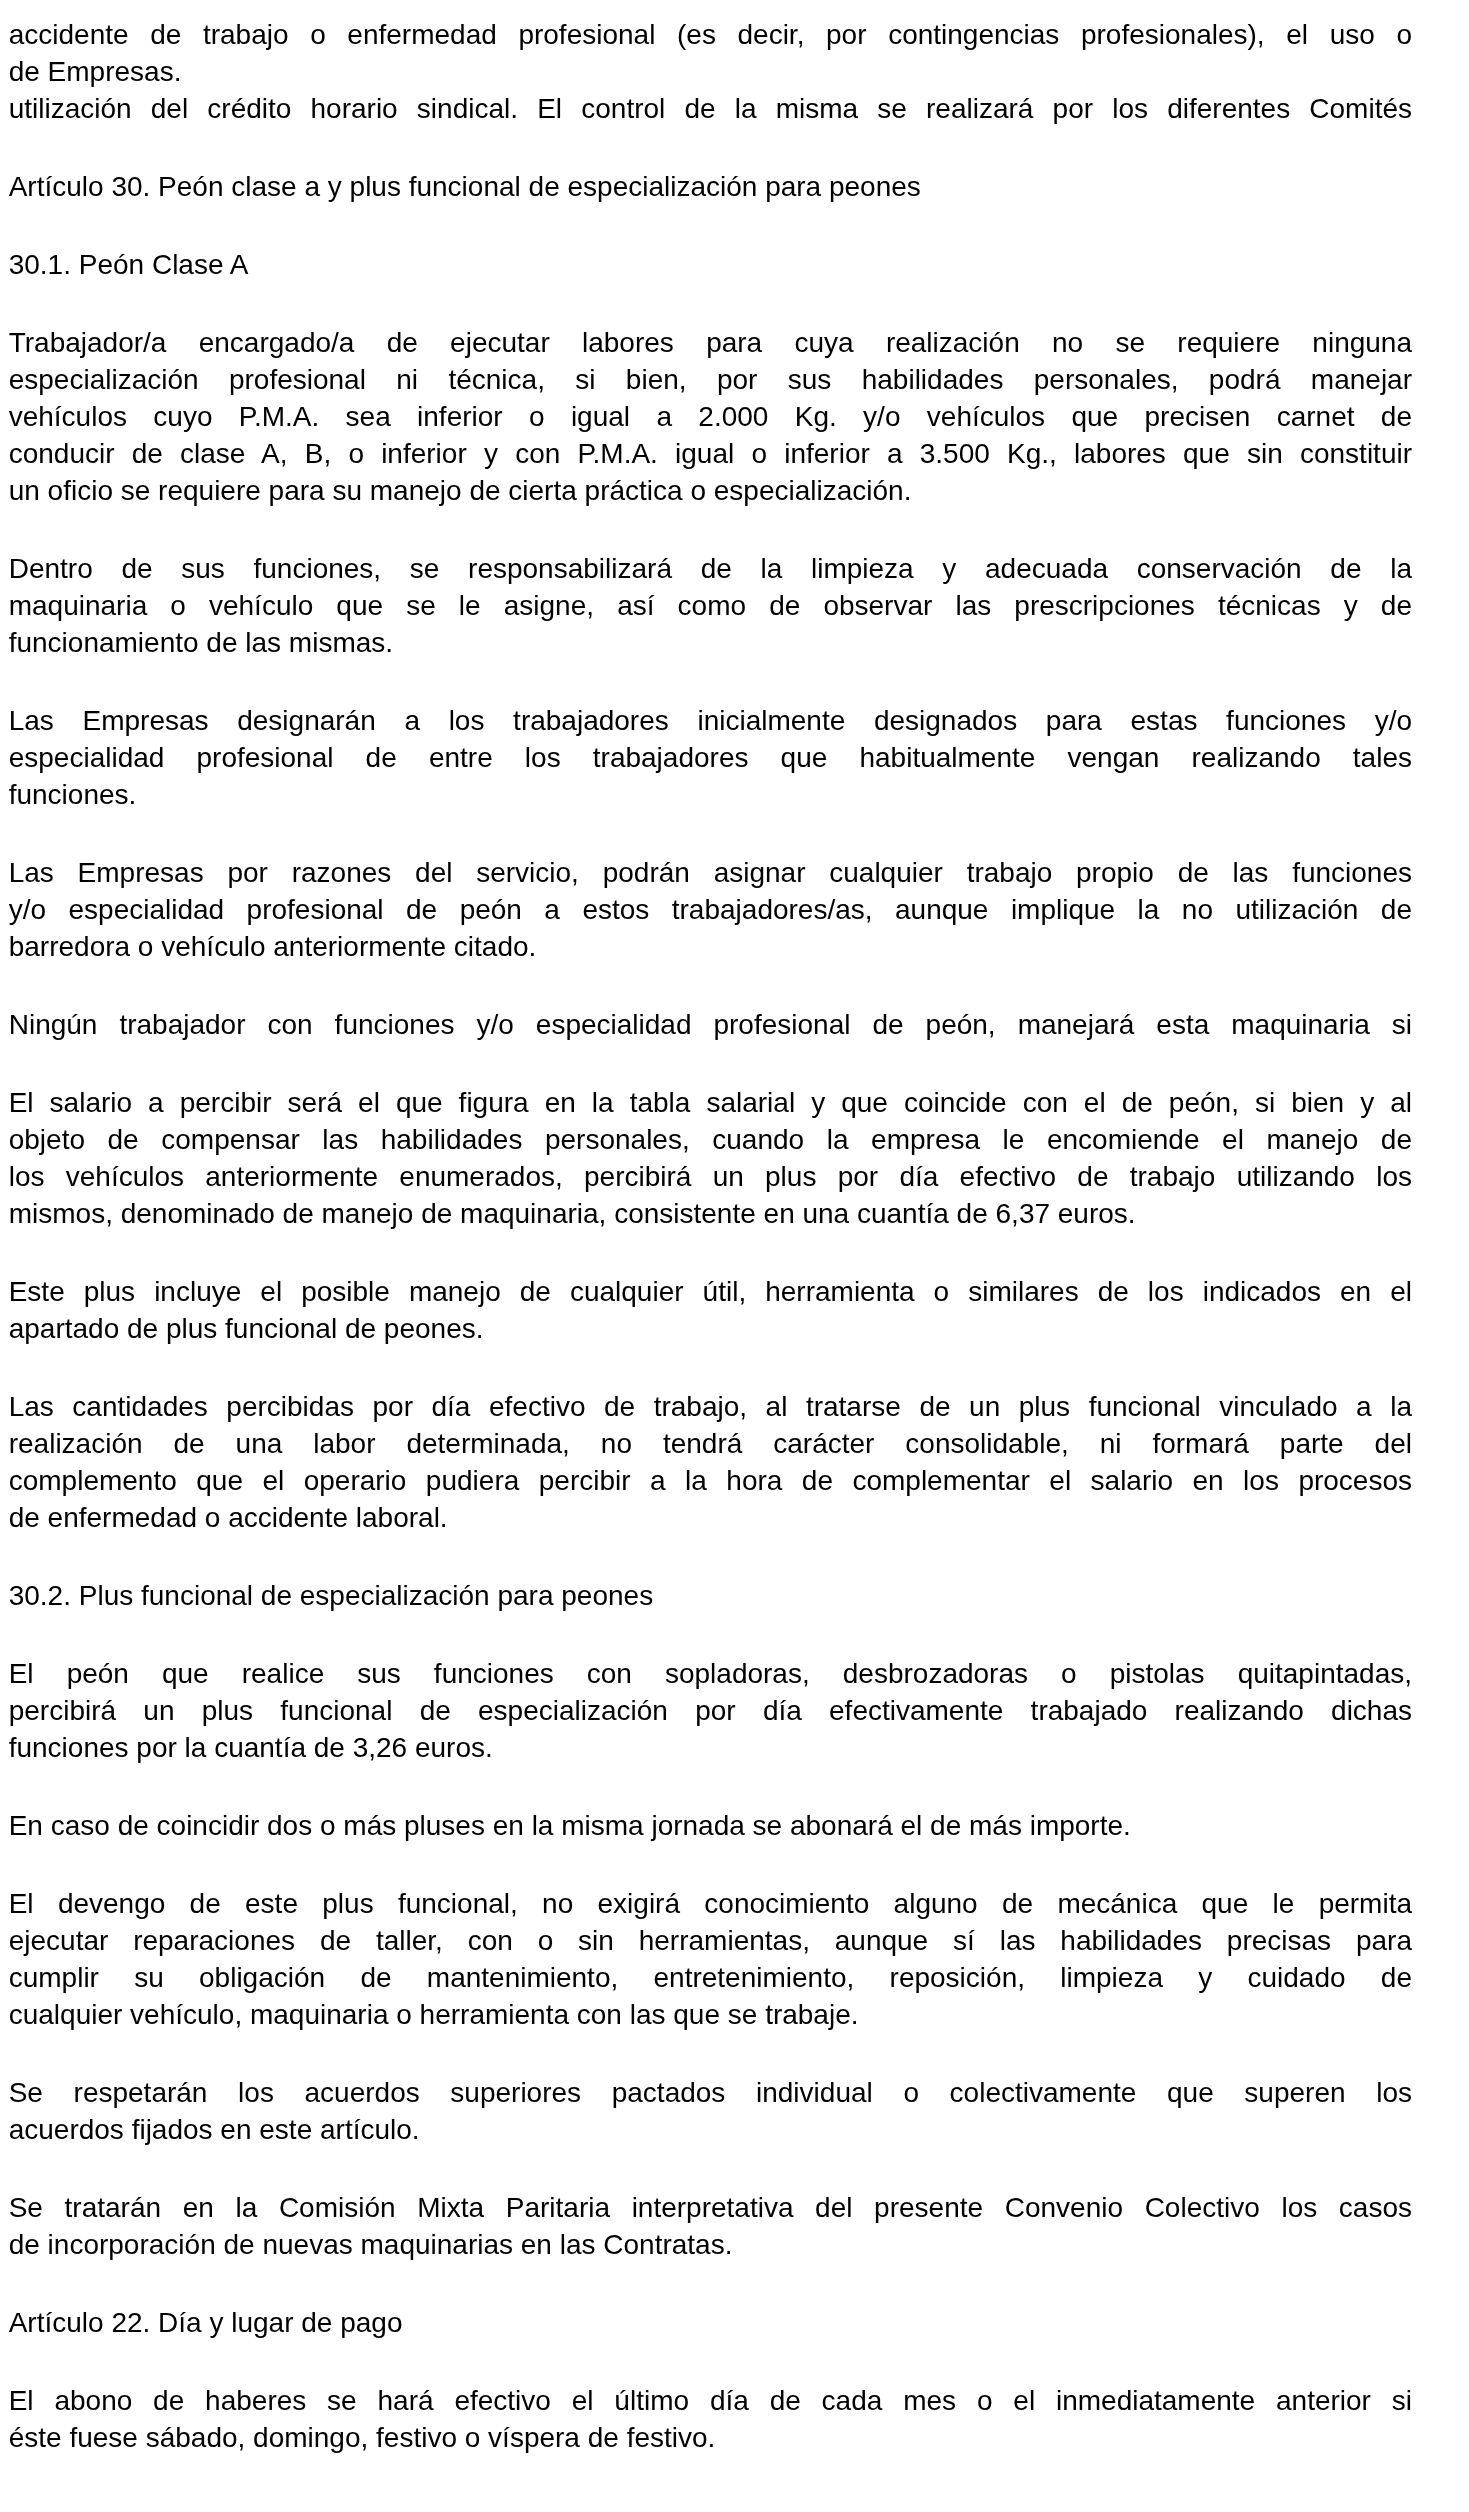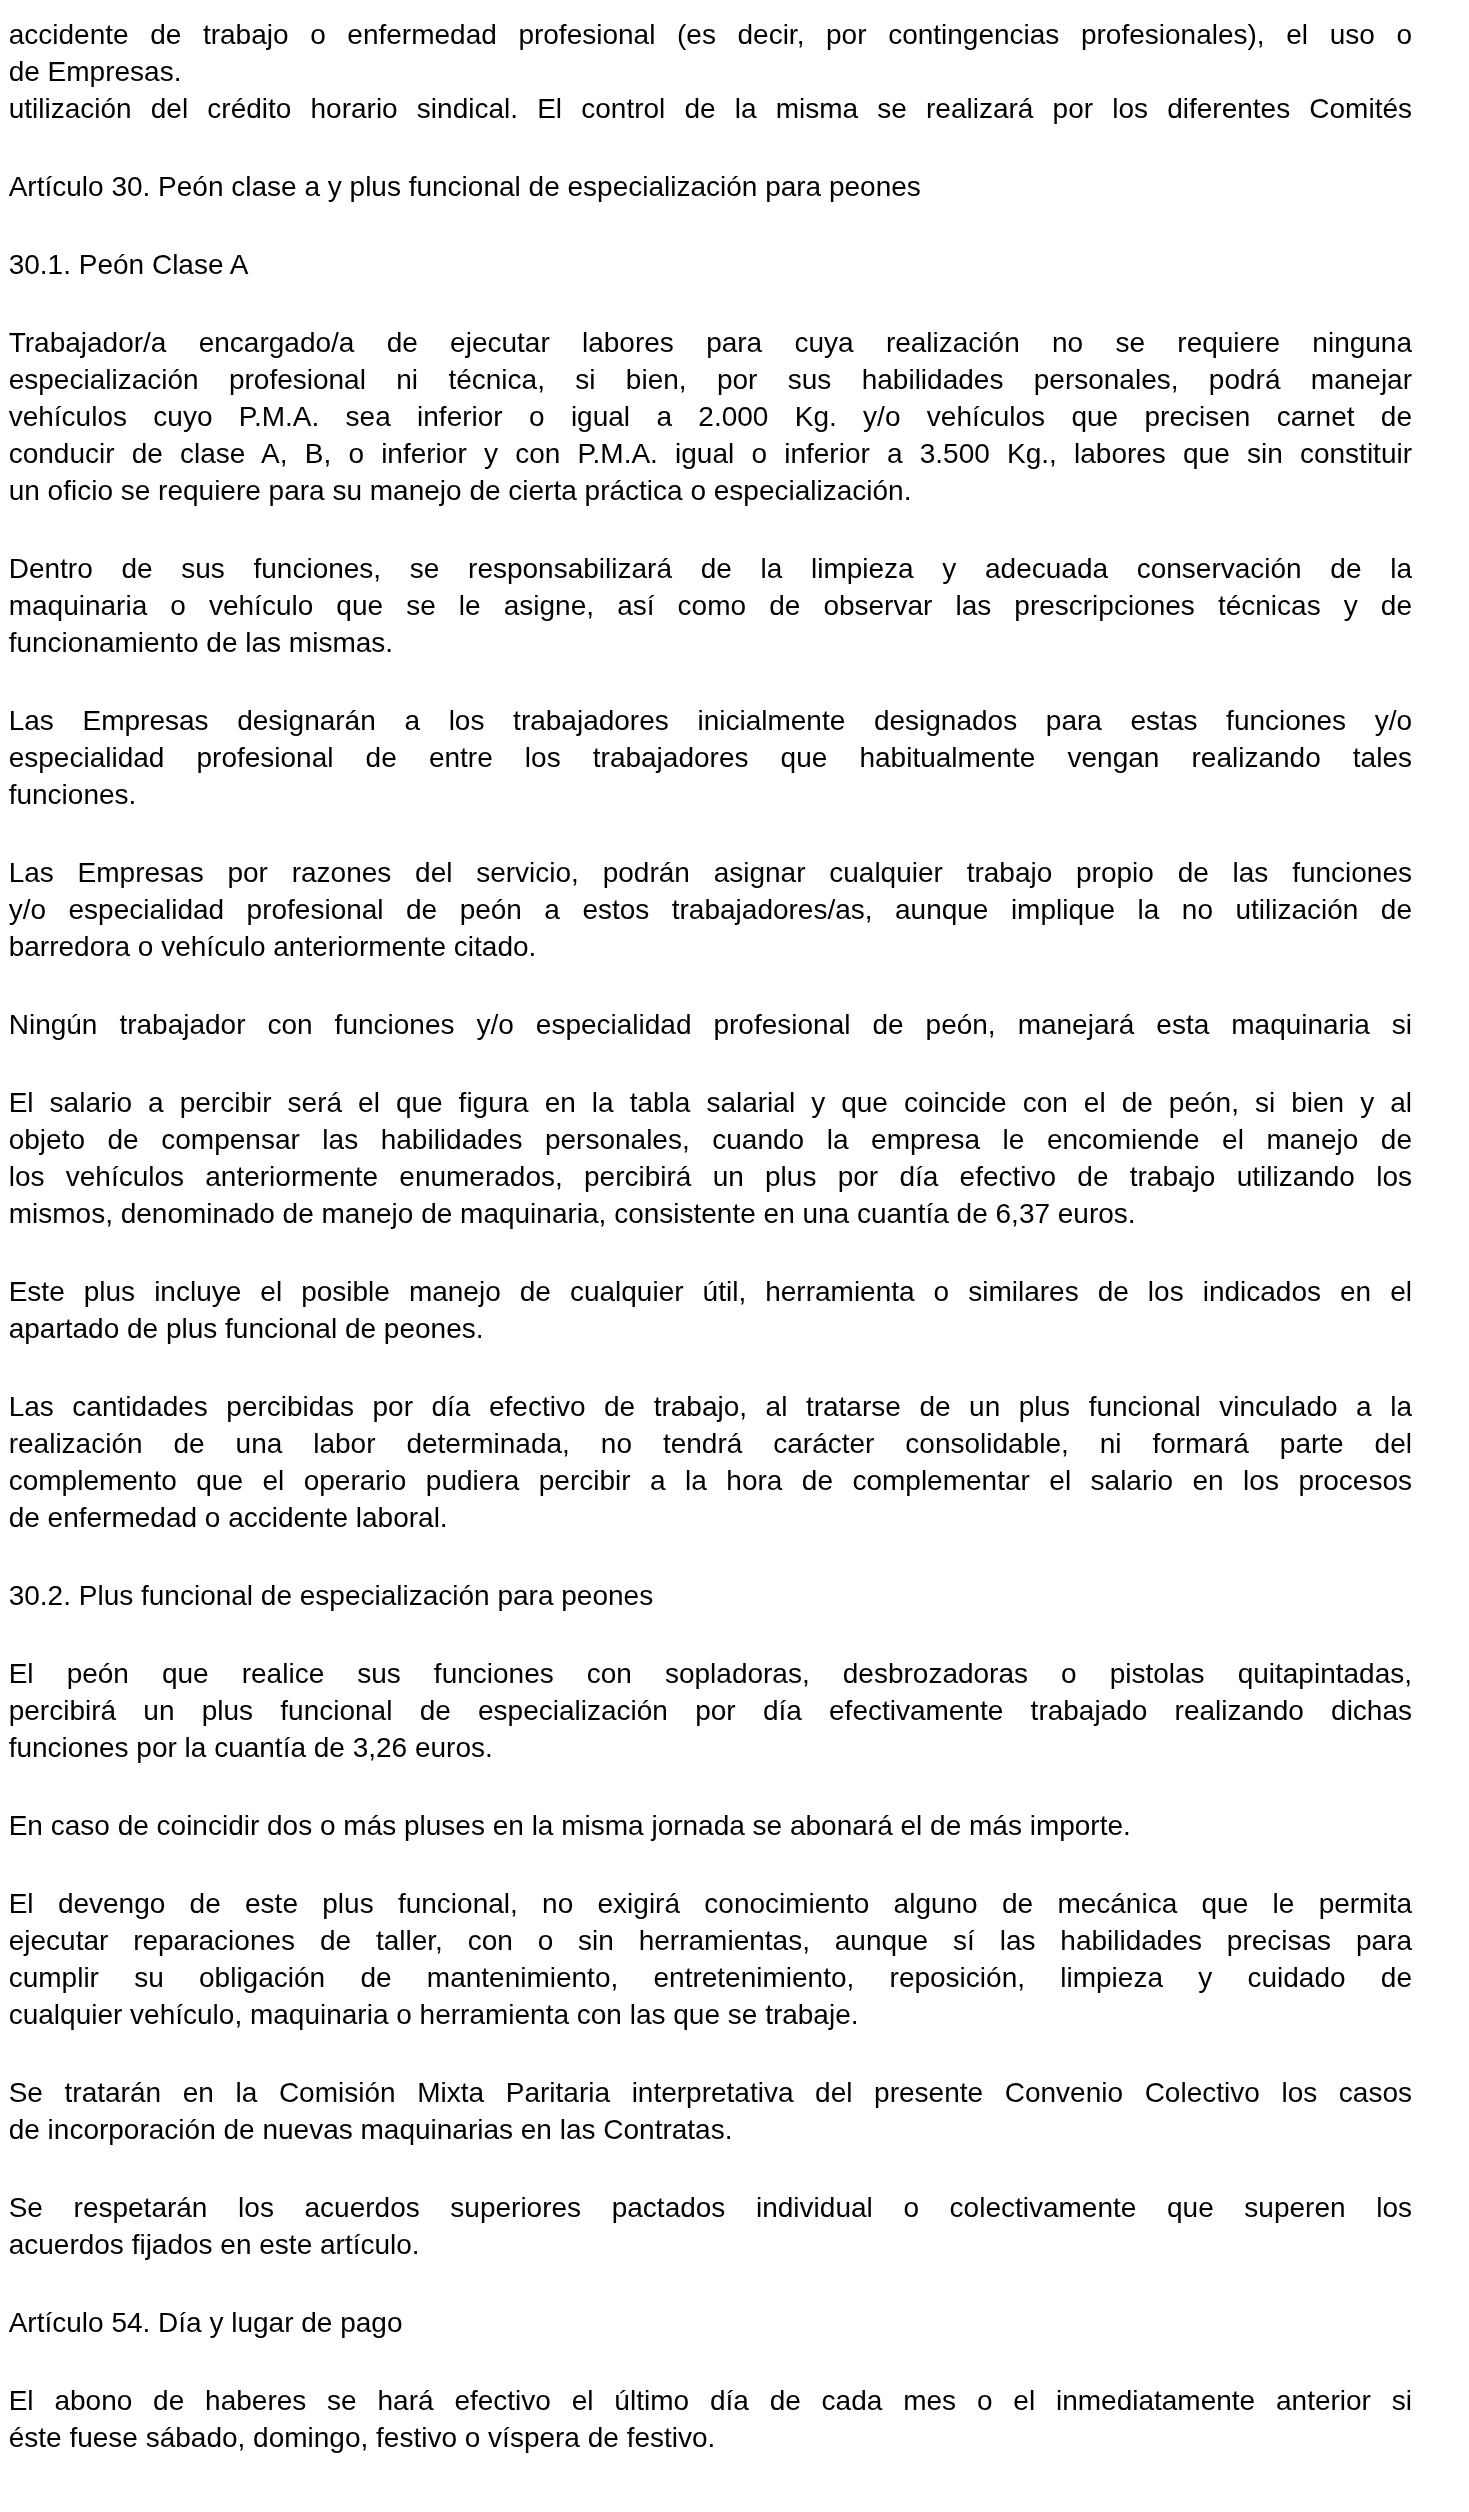--- a/index.html
+++ b/index.html
@@ -120,31 +120,31 @@
   </div>
 
   <div class="block">
     <div class="line j">El devengo de este plus funcional, no exigirá conocimiento alguno de mecánica que le permita</div>
     <div class="line j">ejecutar reparaciones de taller, con o sin herramientas, aunque sí las habilidades precisas para</div>
     <div class="line j">cumplir su obligación de mantenimiento, entretenimiento, reposición, limpieza y cuidado de</div>
     <div class="line last">cualquier vehículo, maquinaria o herramienta con las que se trabaje.</div>
   </div>
 
   <div class="block">
+    <div class="line j">Se respetarán los acuerdos superiores pactados individual o colectivamente que superen los</div>
+    <div class="line last">acuerdos fijados en este artículo.</div>
+  </div>
+
+  <div class="block">
     <div class="line j">Se tratarán en la Comisión Mixta Paritaria interpretativa del presente Convenio Colectivo los casos</div>
     <div class="line last">de incorporación de nuevas maquinarias en las Contratas.</div>
   </div>
 
   <div class="block">
-    <div class="line j">Se respetarán los acuerdos superiores pactados individual o colectivamente que superen los</div>
-    <div class="line last">acuerdos fijados en este artículo.</div>
-  </div>
-
-  <div class="block">
-    <div class="line left"><span class="b">Artículo 54</span><span>. Día y lugar de pago</span></div>
+    <div class="line left"><span class="b">Artículo 22</span><span>. Día y lugar de pago</span></div>
   </div>
 
   <div class="block">
     <div class="line j">El abono de haberes se hará efectivo el último día de cada mes o el inmediatamente anterior si</div>
     <div class="line last">éste fuese sábado, domingo, festivo o víspera de festivo.</div>
   </div>
 
 </div>
 
 

